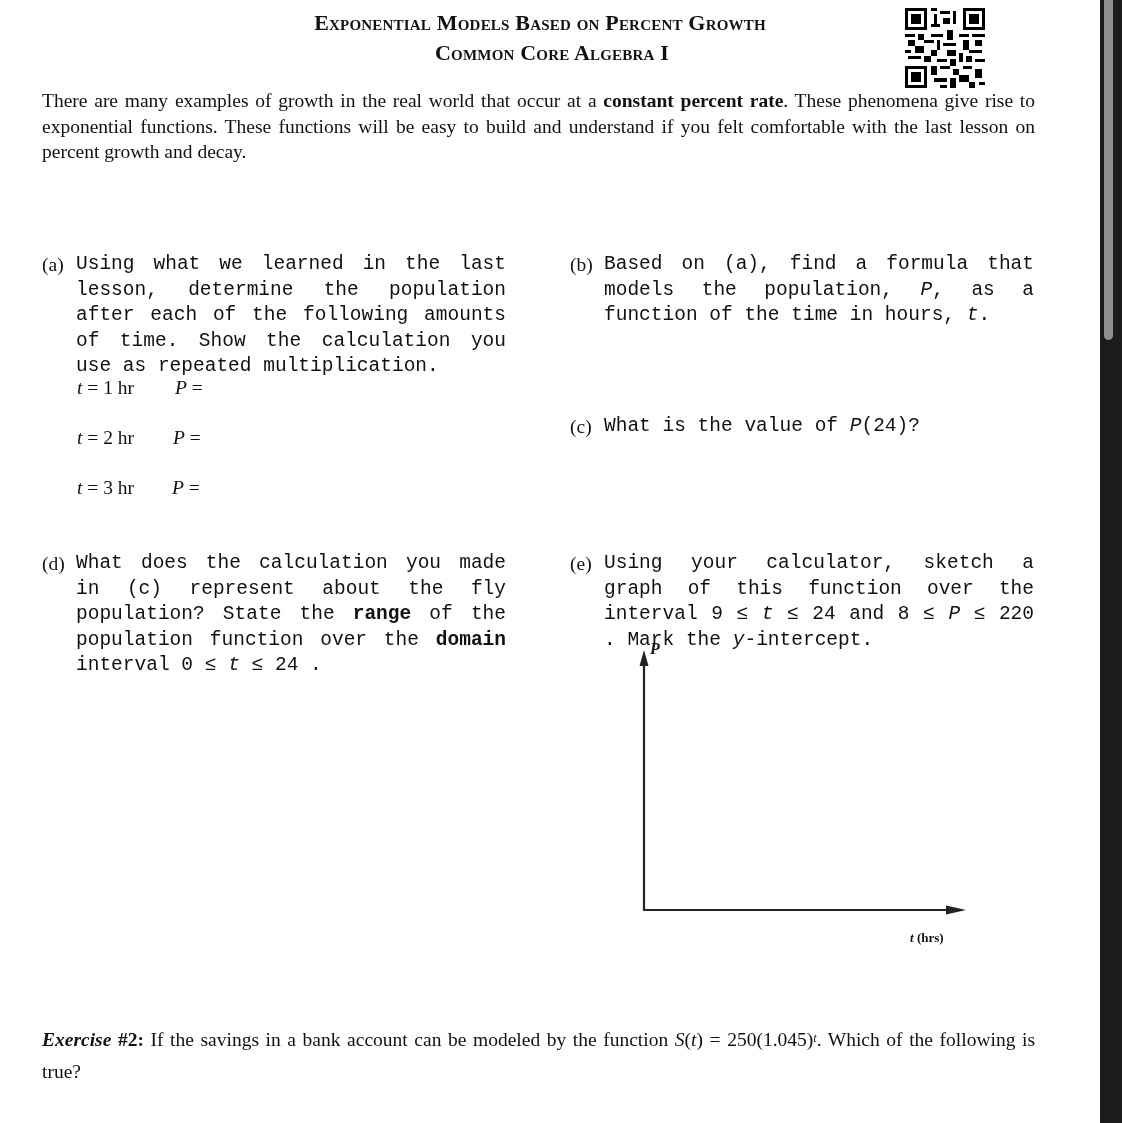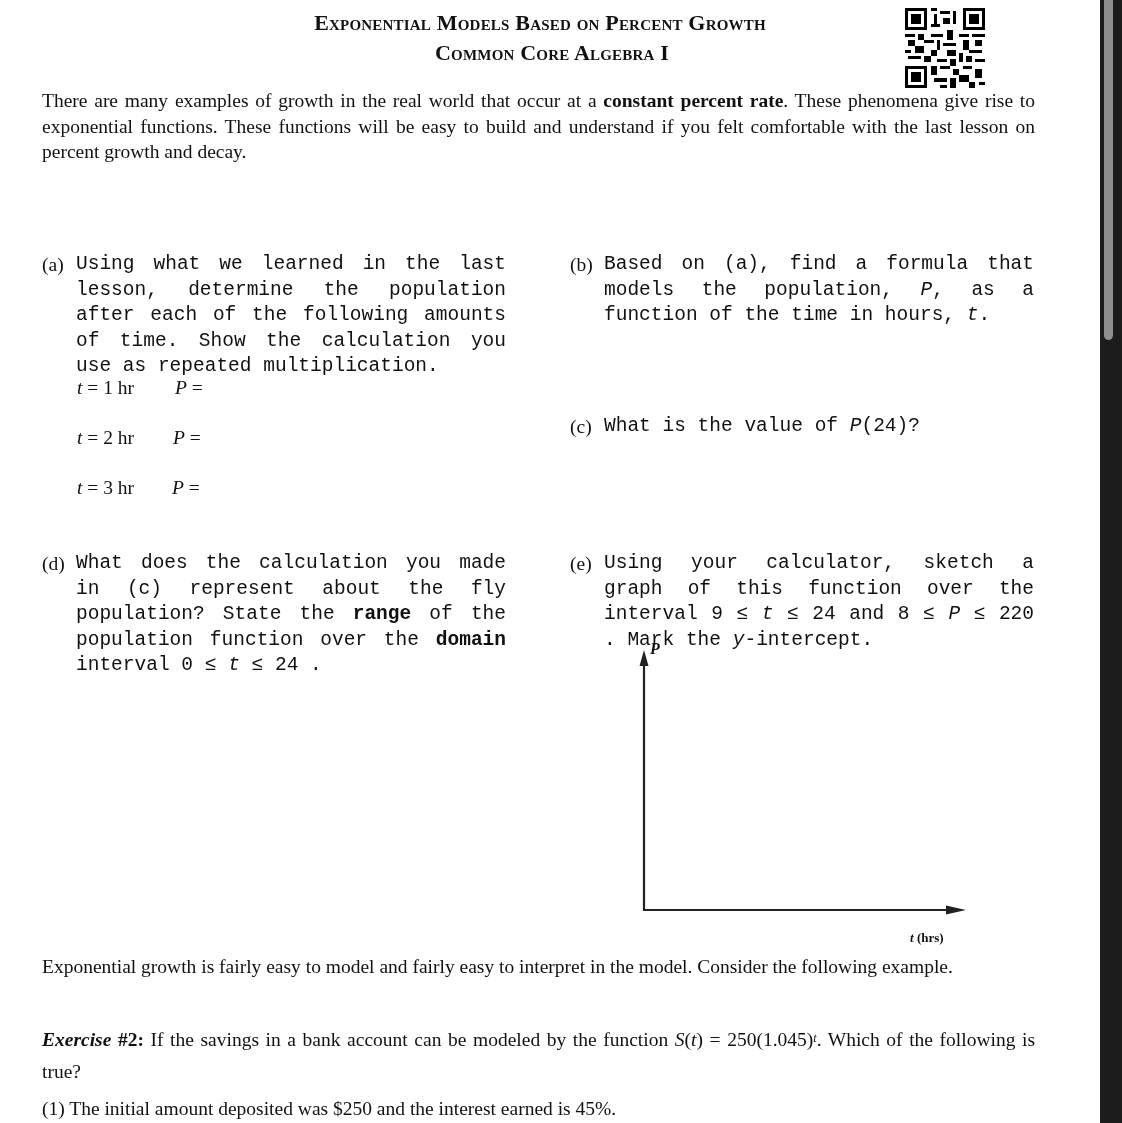--- a/index.html
+++ b/index.html
@@ -164,23 +164,21 @@
 
   <svg class="graph" width="360" height="310" viewBox="0 0 360 310">
     <line x1="14" y1="270" x2="14" y2="22" stroke="#222" stroke-width="2.2"></line>
     <polygon points="14,10 9.5,26 18.5,26" fill="#222"></polygon>
     <line x1="13" y1="270" x2="318" y2="270" stroke="#222" stroke-width="2.2"></line>
     <polygon points="336,270 316,265.5 316,274.5" fill="#222"></polygon>
   </svg>
   <div class="plabel">P</div>
   <div class="tlabel"><i>t</i><span> (hrs)</span></div>
 
-  <div class="para ex2">Exponential growth is fairly easy to model and fairly easy to interpret in the model.  Consider the following example.</div>
 
   <div class="para ex2q">
     <b><i>Exercise</i><span> #2:</span></b><span>  If the savings in a bank account can be modeled by the function </span><i>S</i>(<i>t</i>)<span> = 250(1.045)</span><span class="sup">t</span><span>.  Which of the following is true?</span>
   </div>
 
-  <div class="para opt1">(1) The initial amount deposited was $250 and the interest earned is 45%.</div>
 </div>
 
 <div class="scrollbar-track"></div>
 <div class="scrollbar-thumb"></div>
 
 </body></html>

